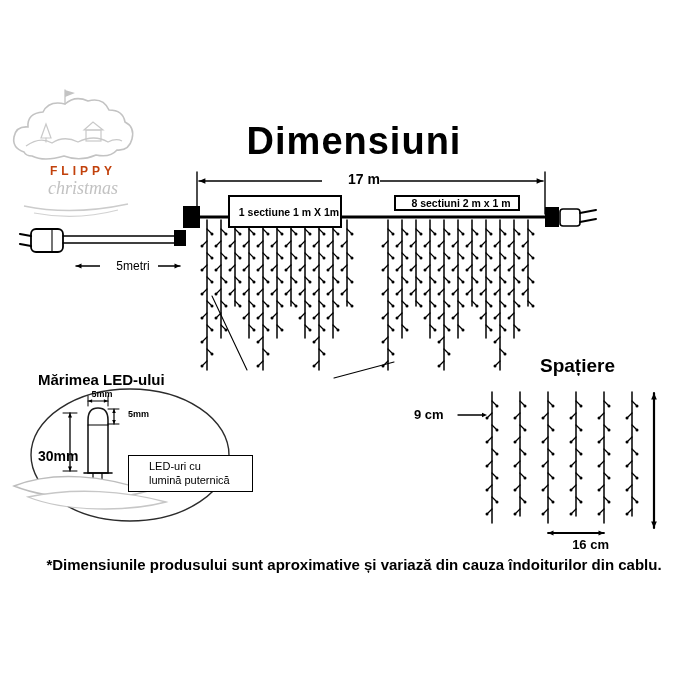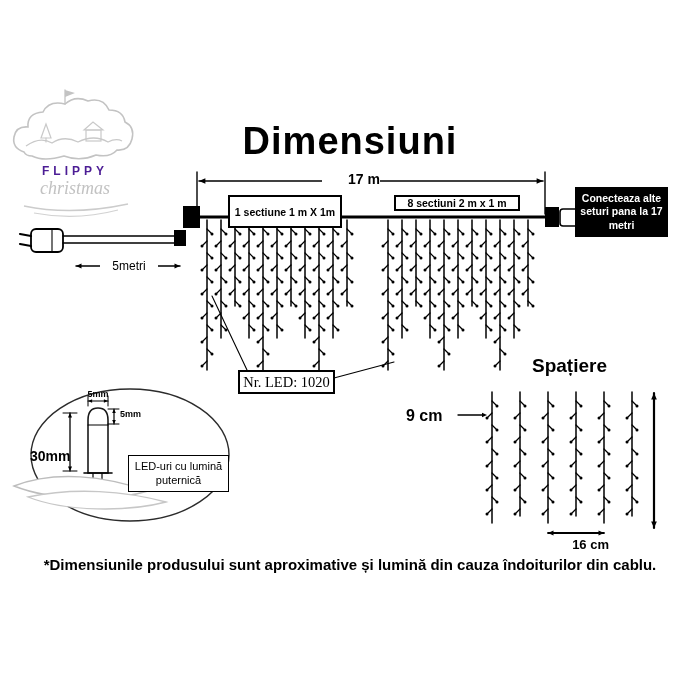--- a/index.html
+++ b/index.html
@@ -1,50 +1,50 @@
 <!DOCTYPE html>
 <html><head>
 <meta charset="utf-8">
 <style>
   * { margin:0; padding:0; box-sizing:border-box; }
   html,body { width:700px; height:700px; background:#fff; font-family:"Liberation Sans", sans-serif; color:#000; }
   .canvas { position:relative; width:700px; height:700px; background:#fff; overflow:hidden; }
   #art { position:absolute; left:0; top:0; }
-  .lbl { position:absolute; white-space:nowrap; }
+  .lbl { position:absolute; white-space:nowrap;padding-left:8px; }
 
   .title { left:0; right:0; top:120px; text-align:center; font-size:38px; font-weight:700; letter-spacing:1px; }
 
   .dim17 { left:322px; top:171px; width:58px; text-align:right; background:#fff; font-size:14px; font-weight:700; }
   .secA  { left:228px; top:195px; width:114px; height:33px; border:2px solid #000; background:#fff;
            font-size:10.5px; font-weight:700; display:flex; align-items:center; justify-content:center; }
   .secB  { left:394px; top:195px; width:126px; height:16px; border:2px solid #000; background:#fff;
            font-size:10.5px; font-weight:700; display:flex; align-items:center; justify-content:center; }
   .lead5 { left:100px; top:259px; width:58px; text-align:center; background:#fff; font-size:12px; font-weight:400; }
   .connect { left:575px; top:187px; width:93px; height:50px; background:#000; color:#fff; white-space:normal;
              font-size:10.5px; font-weight:700; line-height:1.25; text-align:center;
              display:flex; align-items:center; justify-content:center; padding:2px; }
   .nrled { left:238px; top:370px; width:97px; height:24px; border:2px solid #000; background:#fff;
            font-family:"Liberation Serif", serif; font-size:14.5px;
            display:flex; align-items:center; justify-content:center; }
 
   .marimea { left:30px; top:371px; font-size:15px; font-weight:700; }
   .mm5top  { left:75px; top:389px; width:46px; text-align:center; font-size:9px; font-weight:700; }
   .mm5side { left:120px; top:409px; font-size:9px; font-weight:700; }
   .mm30    { left:30px; top:448px; font-size:14px; font-weight:700; }
-  .ledbox  { left:128px; top:455px; width:101px; border:1.5px solid #000; background:#fff; white-space:normal;
-             font-size:11px; line-height:1.3; text-align:center; padding:3px 2px; }
+  .ledbox  { left:128px; top:455px; width:125px; border:1.5px solid #000; background:#fff; white-space:normal;
+             font-size:11px; line-height:1.3; padding:3px 20px; }
 
   .spatiere { left:532px; top:355px; font-size:19px; font-weight:700; }
-  .cm9  { left:406px; top:407px; font-size:16px; font-weight:700; }
+  .cm9  { left:406px; top:407px; font-size:13px; font-weight:700; }
   .m1   { left:661px; top:447px; font-size:13px; font-weight:700;margin-left:41px; }
   .cm16 { left:545px; top:537px; width:64px; text-align:right; font-size:13px; font-weight:700; }
 
   .footnote { left:0; right:0; top:556px; text-align:center; font-size:15px; font-weight:700; }
 
-  .logoBrand  { left:42px; top:164px; font-size:12px; font-weight:700; letter-spacing:4px; color:#4c1d95; }
+  .logoBrand  { left:42px; top:164px; font-size:12px; font-weight:700; letter-spacing:4px; color:#c2410c; }
   .logoScript { left:40px; top:178px; font-size:18px; font-style:italic; color:#c2c2c2;
                 font-family:"Liberation Serif", serif; }
 </style>
 </head>
 <body>
 
 <div class="canvas">
   <svg id="art" width="700" height="700" viewBox="0 0 700 700">
       <g>
         <path d="M24,152 Q12,148 14,137 Q16,126 28,127 Q27,113 43,112 Q49,100 65,104 Q75,95 88,101 Q103,97 109,110 Q123,110 125,122 Q135,127 132,139 Q129,151 117,150 Q110,158 96,155 Q80,162 64,156 Q44,162 32,156 Q26,156 24,152 Z" fill="none" stroke="#c3c3c3" stroke-width="1.6"></path>
@@ -696,27 +696,26 @@
 
   <div class="lbl logoBrand">FLIPPY</div>
   <div class="lbl logoScript">christmas</div>
 
   <div class="lbl title">Dimensiuni</div>
 
   <div class="lbl dim17">17 m</div>
   <div class="lbl secA">1 sectiune 1 m X 1m</div>
   <div class="lbl secB">8 sectiuni 2 m x 1 m</div>
   <div class="lbl lead5">5metri</div>
-  <div class="lbl connect">Conecteaza alte seturi pana la 17 metri</div>
-  <div class="lbl nrled">Nr. LED: 1020</div>
-
+
+  <div class="lbl marimea">Mărimea LED-ului</div>
   <div class="lbl mm5top">5mm</div>
   <div class="lbl mm5side">5mm</div>
   <div class="lbl mm30">30mm</div>
   <div class="lbl ledbox">LED-uri cu lumină puternică</div>
 
   <div class="lbl spatiere">Spațiere</div>
   <div class="lbl cm9">9 cm</div>
   <div class="lbl m1">1 m</div>
   <div class="lbl cm16">16 cm</div>
 
-  <div class="lbl footnote">*Dimensiunile produsului sunt aproximative și lumină din cauza îndoiturilor din cablu.</div>
+  <div class="lbl footnote">*Dimensiunile produsului sunt aproximative și variază din cauza îndoiturilor din cablu.</div>
 </div>
 
 </body></html>

